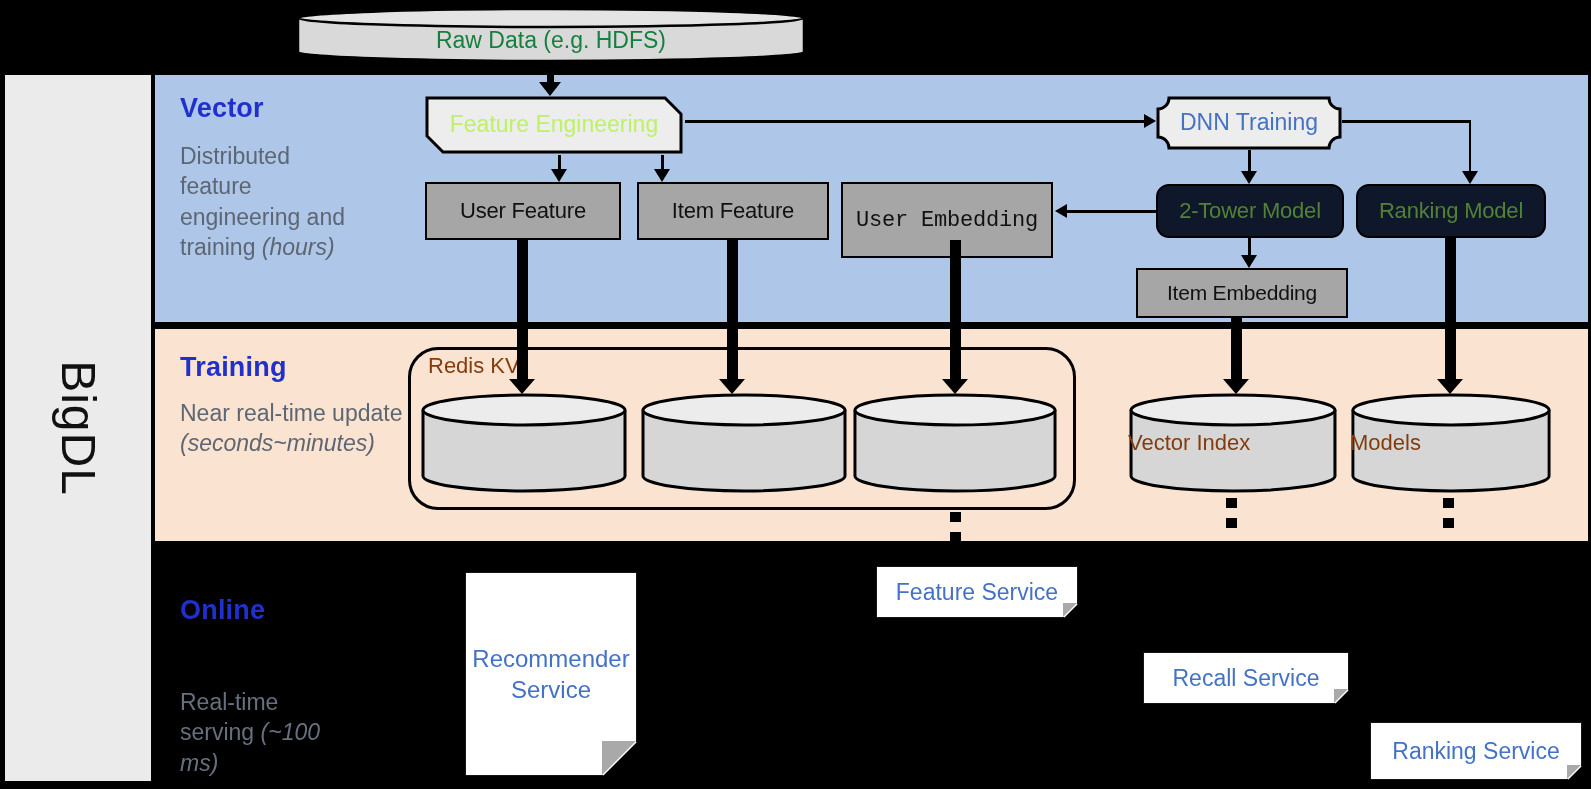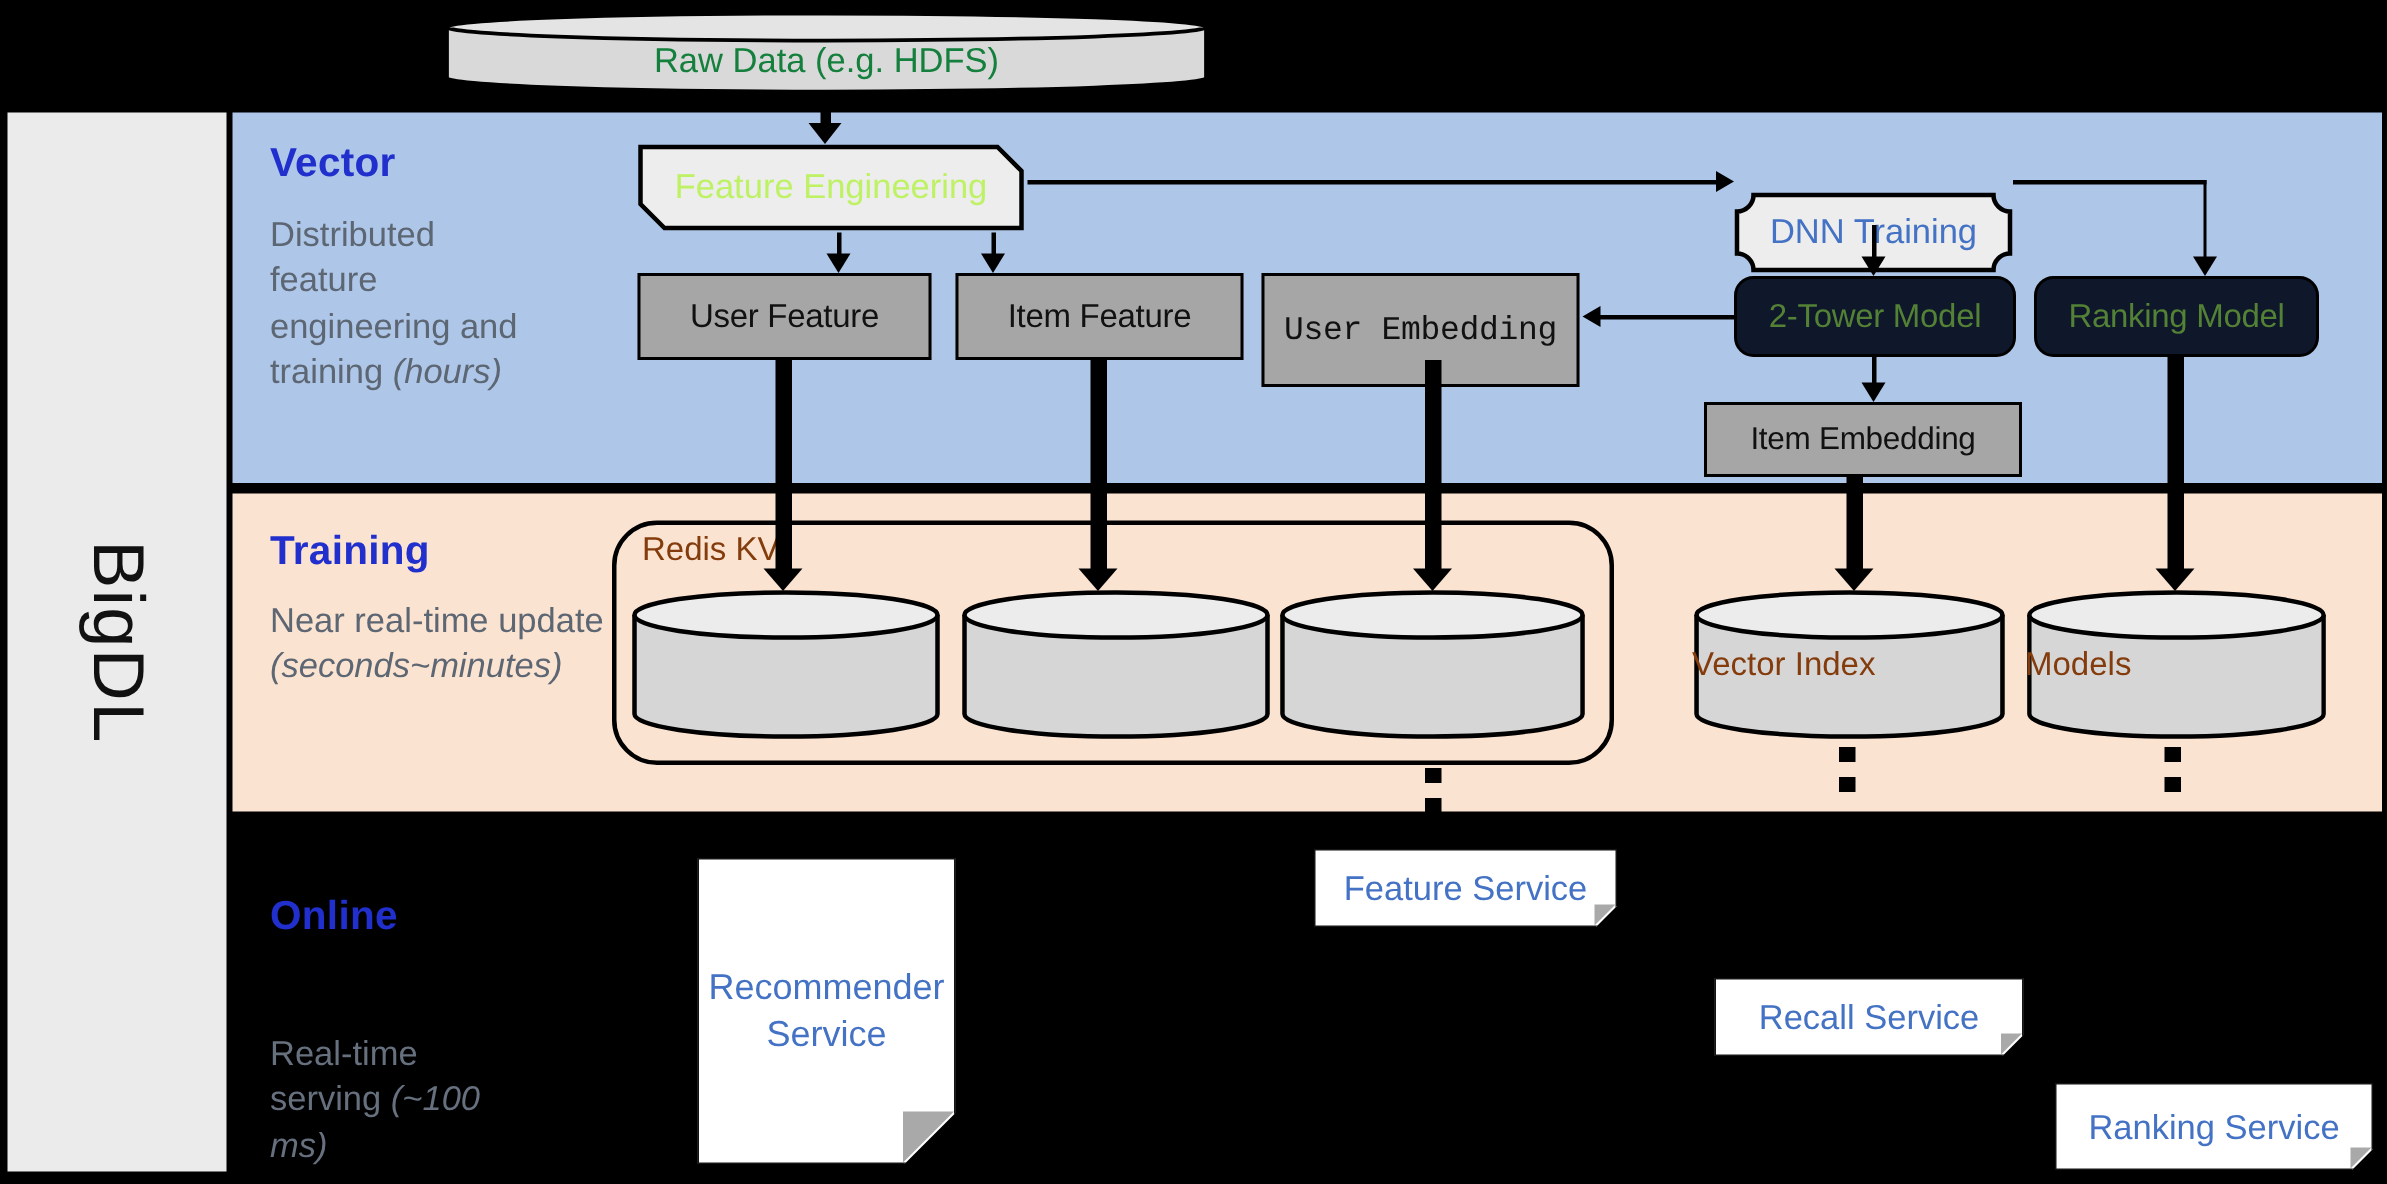--- a/index.html
+++ b/index.html
@@ -95,21 +95,21 @@
     <span class="note">(hours)</span>
   </div>
 
   <div class="abs" style="left:425px;top:96px;width:258px;height:58px;">
     <svg class="svg-shape" viewBox="0 0 258 58" preserveAspectRatio="none">
       <path d="M2,2 L240,2 L256,18 L256,56 L18,56 L2,40 Z" fill="#ededed" stroke="#000" stroke-width="3"></path>
     </svg>
     <div class="shape-label" style="top:15px;color:#bef264;font-size:23px;">Feature Engineering</div>
   </div>
 
-  <div class="abs" style="left:1156px;top:96px;width:186px;height:54px;margin-top:32px;">
+  <div class="abs" style="left:1156px;top:96px;width:186px;height:54px;">
     <svg class="svg-shape" viewBox="0 0 186 54" preserveAspectRatio="none">
       <path d="M13,2 L173,2 A11,11 0 0 0 184,13 L184,41 A11,11 0 0 0 173,52 L13,52 A11,11 0 0 0 2,41 L2,13 A11,11 0 0 0 13,2 Z" fill="#ededed" stroke="#000" stroke-width="3"></path>
     </svg>
     <div class="shape-label" style="top:13px;color:#4472c4;font-size:23px;">DNN Training</div>
   </div>
 
   <div class="abs h-line" style="left:685px;top:120px;width:460px;"></div>
   <div class="abs head-right" style="left:1144px;top:114px;"></div>
 
   <div class="abs v-line" style="left:558px;top:155px;height:16px;"></div>

